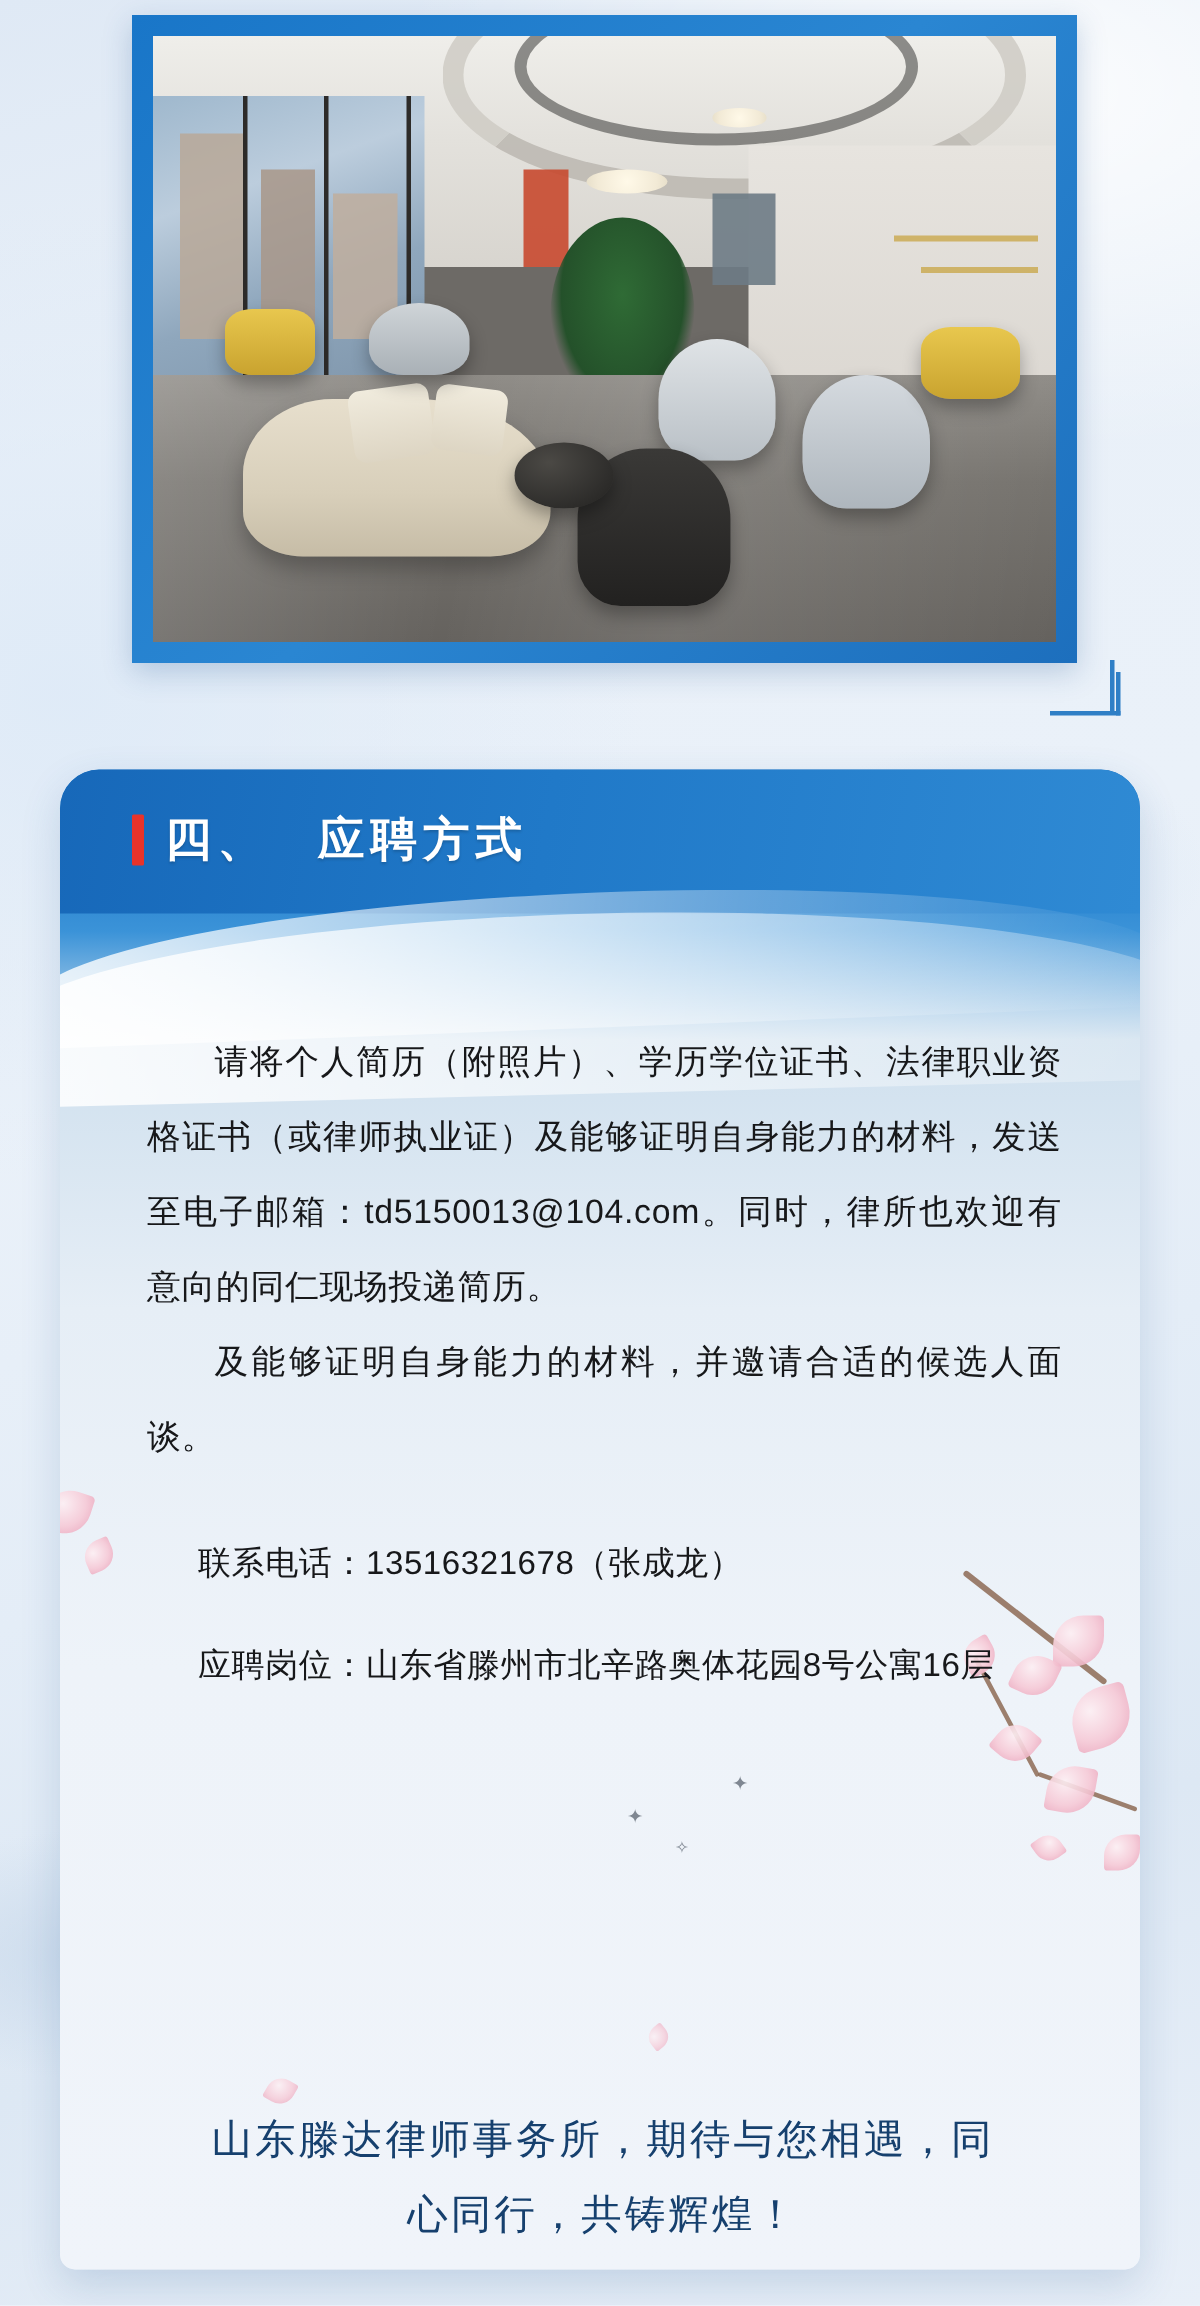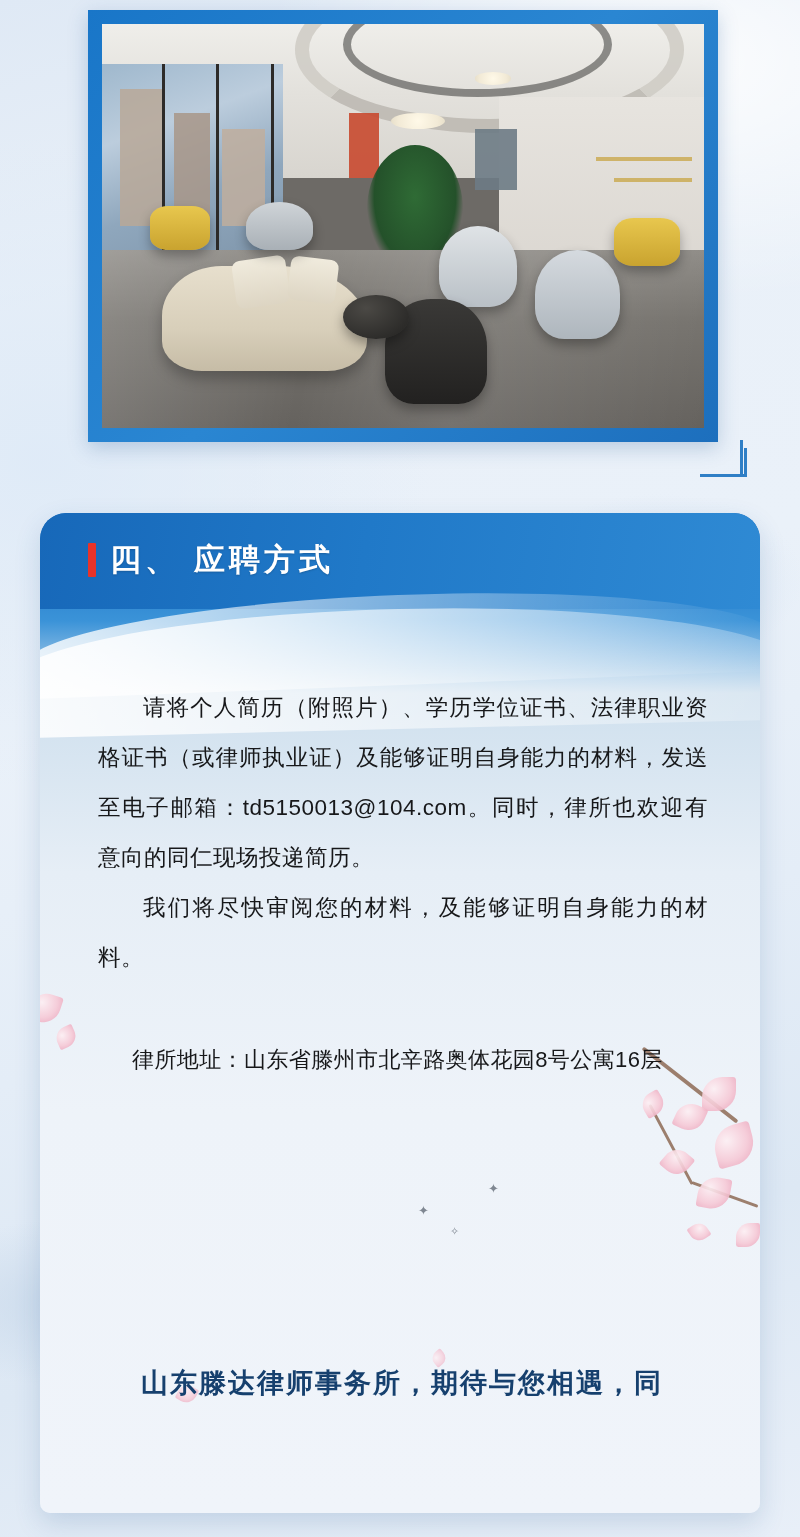--- a/index.html
+++ b/index.html
@@ -248,25 +248,25 @@
     font-size: 22px;
     line-height: 50px;
     color: #17181a;
     margin: 0;
     padding-left: 34px;
     letter-spacing: 0.4px;
   }
   .closing {
     position: absolute;
     left: 44px;
-    top: 845px;
+    top: 888px;
     width: 636px;
     text-align: center;
     font-size: 27px;
-    font-weight: bold;
+    font-weight: normal;
     line-height: 50px;
     color: #16406e;
     letter-spacing: 2px;
     z-index: 5;
   }
   .closing .l2 { display: block; }
 </style>
 </head>
 <body>
 
@@ -321,21 +321,21 @@
 
   <div class="card">
 
     <div class="card-head"></div>
     <div class="head-swoosh"></div>
     <div class="head-swoosh2"></div>
 
     <div class="head-title-wrap">
       <span class="head-bar"></span>
       <span class="head-title">四、</span>
-      <span class="head-title" style="text-align:right;">应聘方式</span>
+      <span class="head-title" style="margin-left:18px;text-align:right;">应聘方式</span>
     </div>
 
     <div class="blossom" style="right:0;top:560px;width:260px;height:260px;">
       <div class="branch" style="right:10px;top:10px;width:120px;height:4px;transform:rotate(38deg);"></div>
       <div class="branch" style="right:44px;top:70px;width:90px;height:3px;transform:rotate(62deg);"></div>
       <div class="branch" style="right:0px;top:120px;width:70px;height:3px;transform:rotate(20deg);"></div>
       <div class="petal" style="right:24px;top:4px;width:34px;height:34px;"></div>
       <div class="petal" style="right:56px;top:30px;width:28px;height:28px;transform:rotate(25deg);"></div>
       <div class="petal" style="right:6px;top:52px;width:40px;height:40px;transform:rotate(-15deg);"></div>
       <div class="petal" style="right:70px;top:76px;width:26px;height:26px;transform:rotate(40deg);"></div>
@@ -350,24 +350,26 @@
     </div>
     <div class="petal" style="left:138px;top:872px;width:18px;height:18px;transform:rotate(30deg);opacity:.8;"></div>
     <div class="petal" style="left:392px;top:838px;width:14px;height:14px;transform:rotate(-40deg);opacity:.7;"></div>
 
     <span class="bird" style="left:378px;top:690px;">✦</span>
     <span class="bird" style="left:410px;top:712px;font-size:11px;">✧</span>
     <span class="bird" style="left:448px;top:668px;">✦</span>
 
     <div class="body-text">
       <p class="para indent">请将个人简历（附照片）、学历学位证书、法律职业资格证书（或律师执业证）及能够证明自身能力的材料，发送至电子邮箱：td5150013@104.com。同时，律所也欢迎有意向的同仁现场投递简历。</p>
-      <p class="para indent">我们将尽快审阅您的材料，及能够证明自身能力的材料。</p>
+      <p class="para indent">及能够证明自身能力的材料，并邀请合适的候选人面谈。</p>
       <div class="gap-md"></div>
+      <p class="info-line">联系电话：13516321678（张成龙）</p>
       <div class="gap-sm"></div>
-      <p class="info-line">律所地址：山东省滕州市北辛路奥体花园8号公寓16层</p>
+      <p class="info-line">应聘岗位：山东省滕州市北辛路奥体花园8号公寓16层</p>
     </div>
 
     <div class="closing">
       <span>山东滕达律师事务所，期待与您相遇，同</span>
+      <span class="l2">心同行，共铸辉煌！</span>
     </div>
 
   </div>
 </div>
 
 </body></html>

